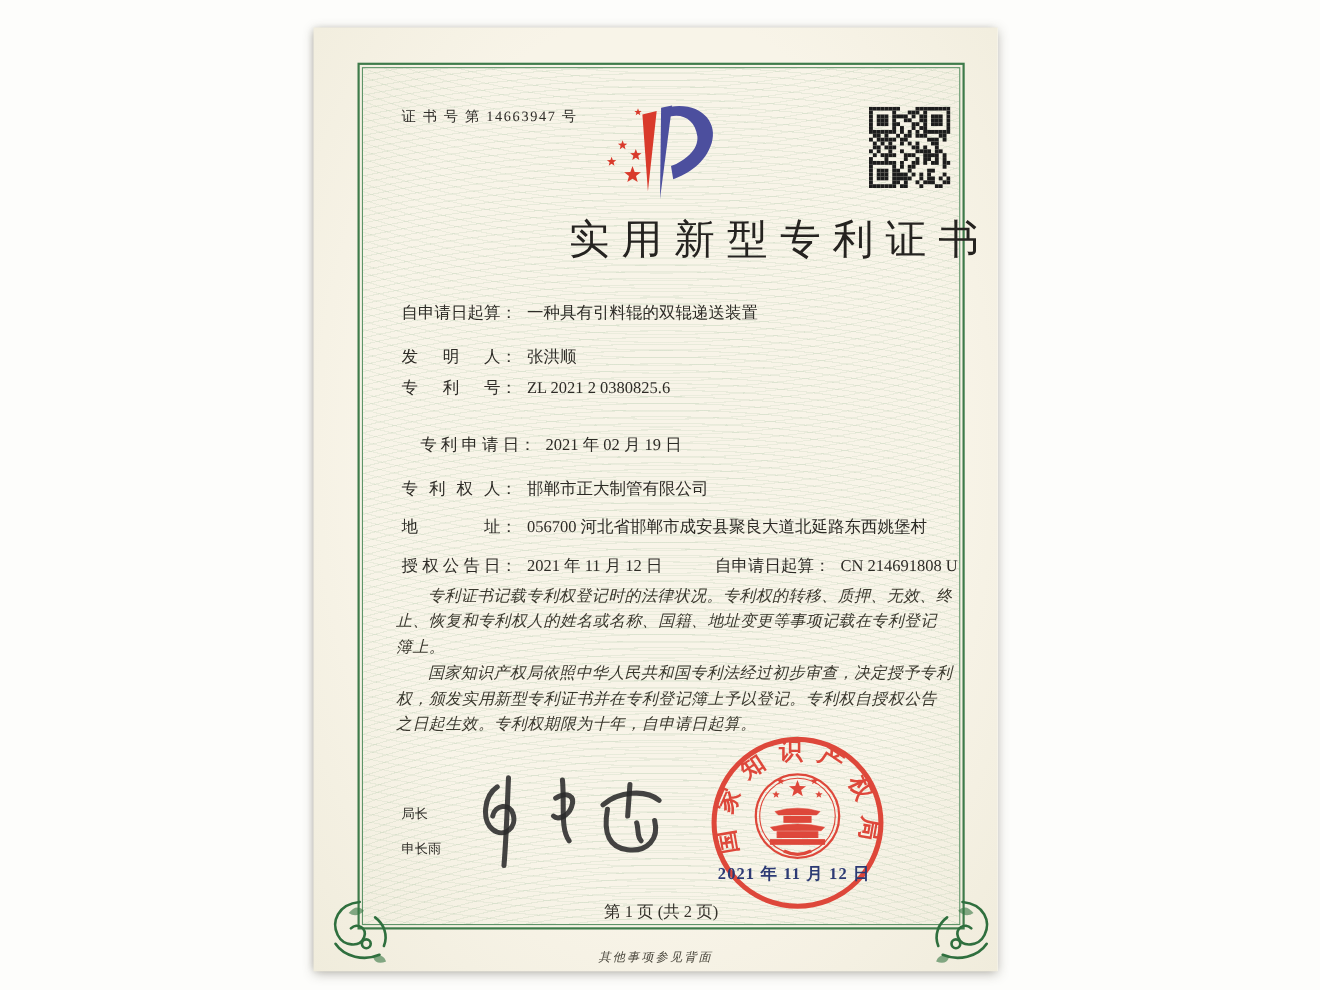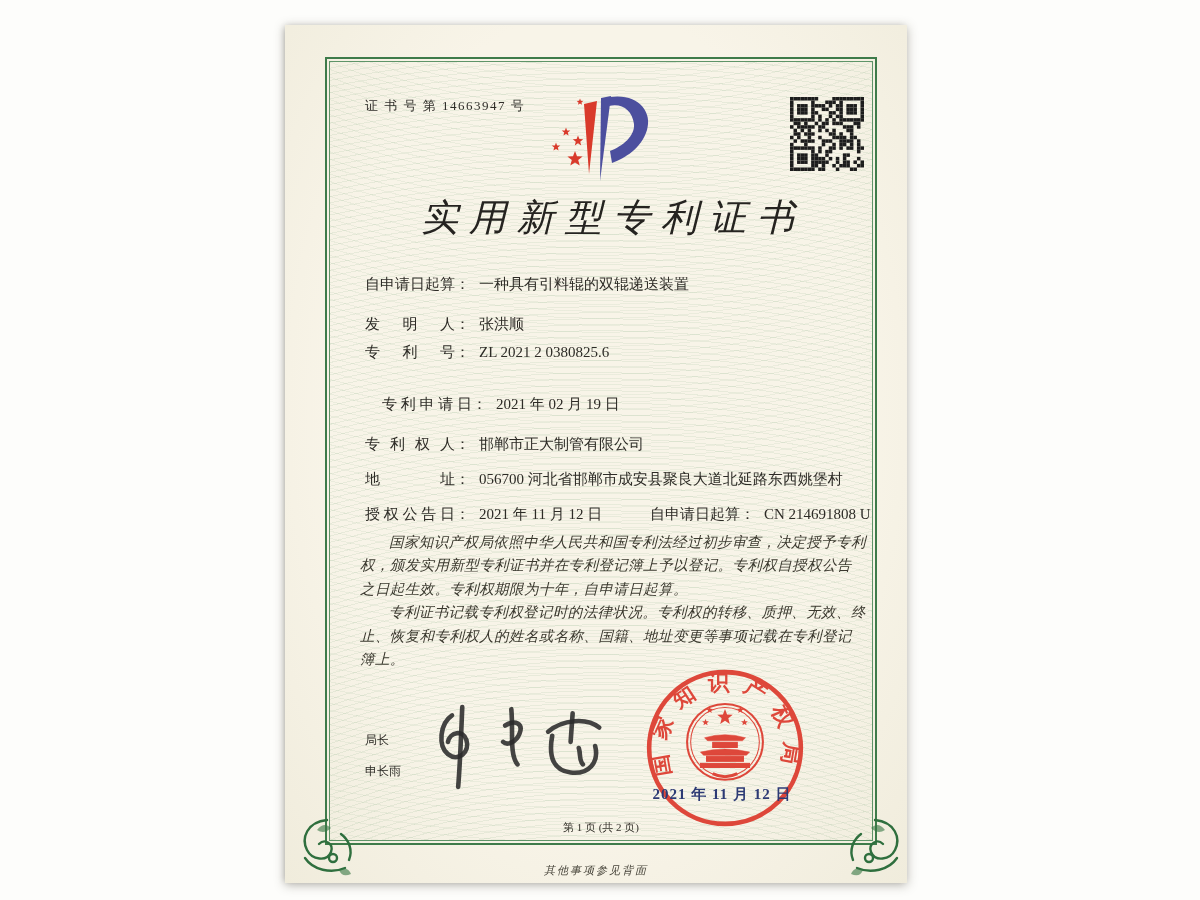--- a/index.html
+++ b/index.html
@@ -26,22 +26,22 @@
   .cert-no {
     position:absolute; left:80px; top:72px; font-size:13px; color:#2e2c28;
     letter-spacing:1.5px; z-index:3;
   }
 
   .logo { position:absolute; left:255px; top:66px; width:130px; height:114px; z-index:3; }
 
   .qr { position:absolute; left:505px; top:72px; width:74px; height:74px; z-index:3; }
 
   .title {
-    position:absolute; left:40px; top:168px; width:576px; text-align:center;
-    font-size:37px; letter-spacing:11px; color:#252320; font-weight:500; z-index:3;font-style:italic;
+    position:absolute; left:40px; top:168px; width:576px; text-align:right;
+    font-size:37px; letter-spacing:11px; color:#252320; font-weight:500; z-index:3;
   }
 
   .fields { position:absolute; left:80px; top:250px; right:40px; z-index:3; }
   .field-row { position:absolute; left:0; white-space:nowrap; font-size:15px; color:#2d2b26; }
   .field-row:nth-child(1){ top:0; }
   .field-row:nth-child(2){ top:40px; }
   .field-row:nth-child(3){ top:68px; }
   .field-row:nth-child(4){ top:120px;margin-left:17px; }
   .field-row:nth-child(5){ top:160px; }
   .field-row:nth-child(6){ top:195px; }
@@ -73,21 +73,21 @@
   .seal { position:absolute; left:358px; top:641px; width:164px; height:164px; z-index:4; opacity:.93; }
 
   .seal-date {
     position:absolute; left:362px; top:760px; width:150px; z-index:5;
     text-align:center; font-size:15px; font-weight:600; letter-spacing:1px;
     color:#2c3a74;
   }
 
   .page-footer {
     position:absolute; left:40px; top:795px; width:552px; z-index:3;
-    text-align:center; font-size:11px; color:#33312a;
+    text-align:center; font-size:15px; color:#33312a;
   }
 
   .back-note {
     position:absolute; left:0; top:838px; width:100%; z-index:3;
     text-align:center; font-size:11px; color:#47443a; font-style:italic;
     letter-spacing:2px;
   }
 
   .flourish { position:absolute; width:64px; height:64px; z-index:3; }
   .flourish path, .flourish circle { stroke:#2f6f3e; stroke-width:2.4; fill:none; stroke-linecap:round; }
@@ -383,22 +383,22 @@
     </div>
     <div class="field-row">
       <span class="field-label">授权公告日</span><span class="field-colon">：</span><span class="field-value">2021 年 11 月 12 日</span>
       <span class="pair2">
         <span class="field-label">自申请日起算</span><span class="field-colon">：</span><span class="field-value">CN 214691808 U</span>
       </span>
     </div>
   </div>
 
   <div class="paras">
+    <p>专利证书记载专利权登记时的法律状况。专利权的转移、质押、无效、终止、恢复和专利权人的姓名或名称、国籍、地址变更等事项记载在专利登记簿上。</p>
     <p>国家知识产权局依照中华人民共和国专利法经过初步审查，决定授予专利权，颁发实用新型专利证书并在专利登记簿上予以登记。专利权自授权公告之日起生效。专利权期限为十年，自申请日起算。</p>
-    <p>专利证书记载专利权登记时的法律状况。专利权的转移、质押、无效、终止、恢复和专利权人的姓名或名称、国籍、地址变更等事项记载在专利登记簿上。</p>
   </div>
 
   <div class="signer">
     <div>局长</div>
     <div>申长雨</div>
   </div>
 
   <svg class="signature" viewBox="0 0 200 90">
     <path d="M34,14 C22,22 20,44 30,52 C40,60 52,50 48,38 C45,28 32,30 30,40"></path>
     <path d="M44,6 C43,30 42,60 40,84"></path>

